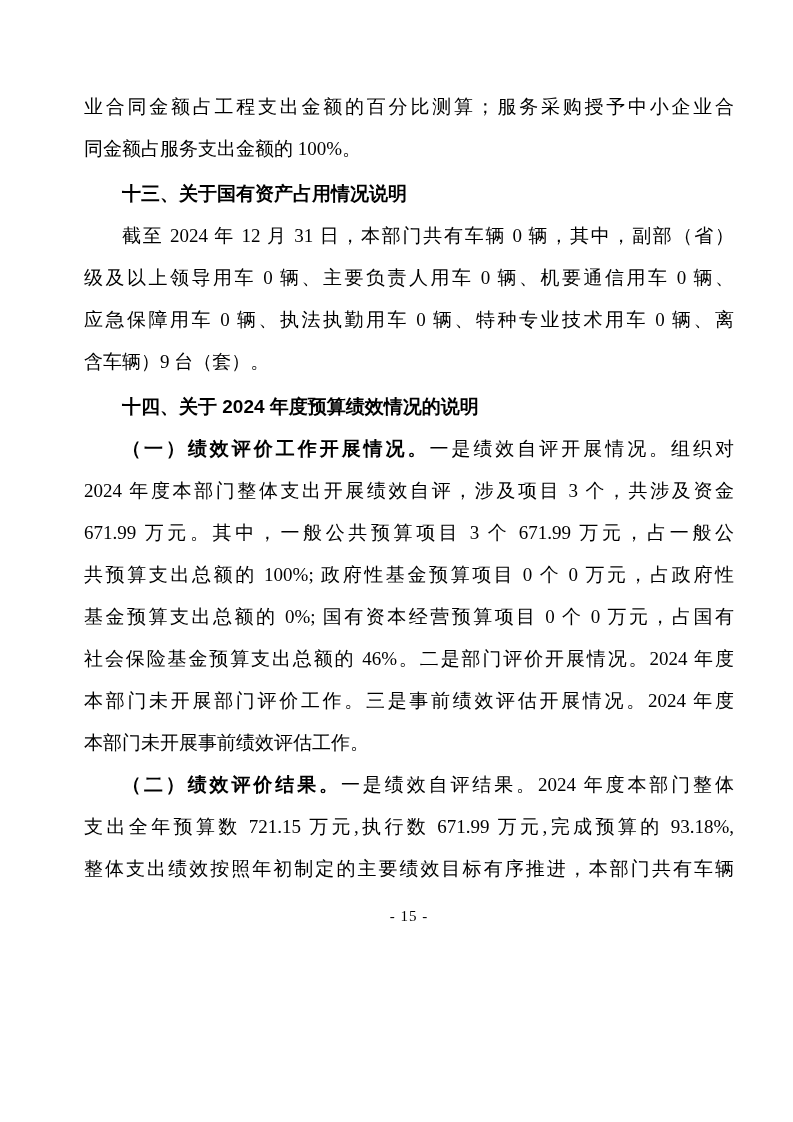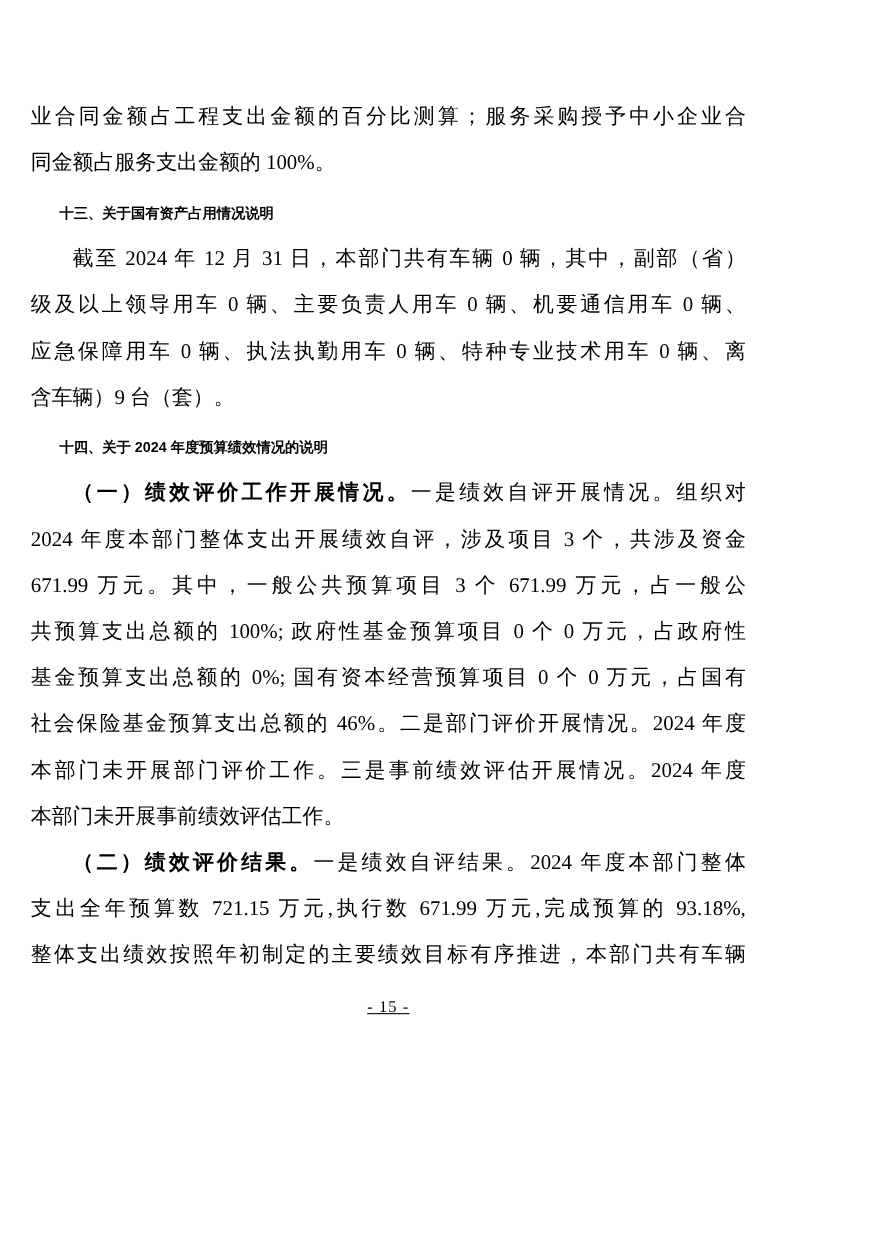--- a/index.html
+++ b/index.html
@@ -2,21 +2,21 @@
 <html><head>
 <meta charset="utf-8">
 <style>
   html, body { margin: 0; padding: 0; background: #ffffff; }
   .page {
     position: relative;
     width: 793px;
     height: 1122px;
     background: #ffffff;
     box-sizing: border-box;
-    padding: 86px 71px 0 28px;
+    padding: 86px 71px 0 84px;
     font-family: "Liberation Serif", "DejaVu Serif", serif;
     color: #000000;
     overflow: hidden;
   }
   .doc-body { width: 650px; }
   .line {
     font-size: 19px;
     line-height: 42px;
     height: 42px;
     text-align: justify;
@@ -24,41 +24,40 @@
     overflow: hidden;
   }
   .line.noj {
     text-align: left;
     text-align-last: left;
   }
   .line.indent { text-indent: 2em; }
   .line.heading {
     font-family: "Liberation Sans", "DejaVu Sans", sans-serif;
     font-weight: 700;
-    font-size: 13px;
+    font-size: 19px;
     margin-top: 3px;
     text-align: left;
     text-align-last: left;
   }
   .seg { font-weight: inherit; }
   .seg.bold {
     font-family: "Liberation Sans", "DejaVu Sans", sans-serif;
     font-weight: 700;
   }
   .footer {
     width: 650px;
     margin-top: 16px;
     text-align: center;
   }
   .pageno {
     font-size: 15px;
     line-height: 20px;
     letter-spacing: 1px;
     color: #000000;
-    text-decoration: underline;
   }
 </style>
 </head>
 <body>
 
 <div class="page">
   <div class="doc-body">
       <div class="line"><span class="seg">业合同金额占工程支出金额的百分比测算；服务采购授予中小企业合</span></div>
       <div class="line noj"><span class="seg">同金额占服务支出金额的 100%。</span></div>
       <div class="line heading noj indent"><span class="seg bold">十三、关于国有资产占用情况说明</span></div>

